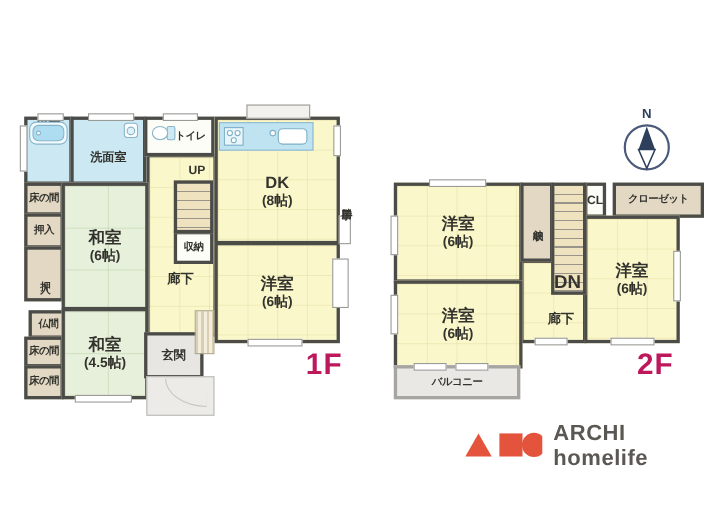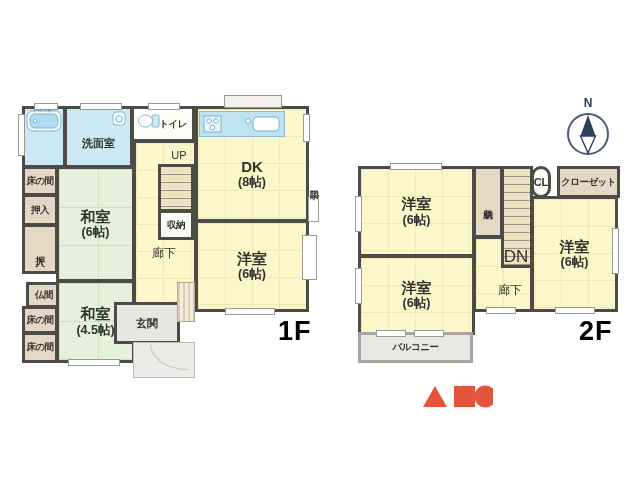--- a/index.html
+++ b/index.html
@@ -18,22 +18,22 @@
         background-size:39px 38px;}
   .blue{background-color:#cbe8f3;}
   .tan{background-color:#e2d8c3;}
   .white-room{background-color:#fdfdf8;}
   .gray-room{background-color:#e7e6e2;}
   .lbl-lg{font-size:15px;font-weight:700;}
   .lbl-md{font-size:12.5px;font-weight:700;}
   .lbl-sm{font-size:11px;font-weight:700;white-space:nowrap;}
   .lbl-xs{font-size:9.5px;font-weight:700;white-space:nowrap;letter-spacing:-0.5px;}
   .vert{writing-mode:vertical-rl;text-orientation:upright;letter-spacing:1px;white-space:normal;}
-  .tag{position:absolute;font-weight:400;color:#33332e;z-index:6;text-align:center;}
-  .flabel{position:absolute;font-size:27px;font-weight:600;color:#000000;z-index:6;letter-spacing:1px;}
+  .tag{position:absolute;font-weight:700;color:#33332e;z-index:6;text-align:center;}
+  .flabel{position:absolute;font-size:27px;font-weight:600;color:#be185d;z-index:6;letter-spacing:1px;}
   .win{position:absolute;background:#ffffff;border:1px solid #9a9a96;box-sizing:border-box;z-index:4;}
   .stairs{position:absolute;box-sizing:border-box;border:3px solid #4b4b47;background:#efe3bf;
         background-image:repeating-linear-gradient(to bottom,transparent 0 7px,#98948a 7px 8px);z-index:3;}
   .counter{position:absolute;background:#bfe3f0;border:1px solid #8fb8cc;box-sizing:border-box;z-index:2;
         display:flex;align-items:center;justify-content:space-between;padding:0 3px;}
   .porch{position:absolute;background:#ecebe7;border:1px solid #bab9b5;box-sizing:border-box;z-index:1;}
   .balcony{position:absolute;box-sizing:border-box;background:#e9e8e4;border:3px solid #a6a5a1;
         display:flex;align-items:center;justify-content:center;z-index:1;}
   .cab{position:absolute;box-sizing:border-box;border:1px solid #b0a890;z-index:5;
         background:repeating-linear-gradient(90deg,#d9cdb2 0 2px,#f3eddd 2px 5px);}
@@ -140,21 +140,21 @@
     <div class="room yellow" style="left:195px;top:220px;width:114px;height:92px;">
       <span class="lbl-lg">洋室</span>
       <span class="lbl-md">(6帖)</span>
     </div>
 
     <div class="stairs" style="left:158px;top:164px;width:36px;height:48px;"></div>
     <div class="room white-room" style="left:158px;top:210px;width:36px;height:30px;">
       <span class="lbl-xs">収納</span>
     </div>
 
-    <div class="room gray-room" style="left:114px;top:302px;width:66px;height:42px;">
+    <div class="room gray-room" style="left:131px;top:302px;width:54px;height:42px;">
       <span class="lbl-sm">玄関</span>
     </div>
     <div class="cab" style="left:177px;top:282px;width:18px;height:40px;"></div>
 
     <div class="win" style="left:34px;top:103px;width:24px;height:7px;"></div>
     <div class="win" style="left:80px;top:103px;width:42px;height:7px;"></div>
     <div class="win" style="left:148px;top:103px;width:32px;height:7px;"></div>
     <div class="win" style="left:18px;top:114px;width:7px;height:42px;"></div>
     <div class="win" style="left:224px;top:95px;width:58px;height:13px;background:#f2f1ee;"></div>
     <div class="win" style="left:303px;top:114px;width:7px;height:28px;"></div>
@@ -185,24 +185,24 @@
       <span class="lbl-lg">洋室</span>
       <span class="lbl-md">(6帖)</span>
     </div>
 
     <div class="room tan" style="left:473px;top:166px;width:30px;height:72px;">
       <span class="lbl-xs vert">収納</span>
     </div>
 
     <div class="stairs" style="left:501px;top:166px;width:32px;height:102px;"></div>
 
-    <div class="room white-room" style="left:531px;top:166px;width:20px;height:32px;border-radius:10px;">
+    <div class="room white-room" style="left:531px;top:166px;width:20px;height:32px;">
       <span class="lbl-sm">CL</span>
     </div>
-    <div class="room tan" style="left:557px;top:166px;width:63px;height:32px;">
+    <div class="room tan" style="left:557px;top:166px;width:83px;height:32px;">
       <span class="lbl-xs">クローゼット</span>
     </div>
 
     <div class="room yellow" style="left:531px;top:196px;width:87px;height:116px;">
       <span class="lbl-lg">洋室</span>
       <span class="lbl-md">(6帖)</span>
     </div>
 
     <div class="win" style="left:390px;top:163px;width:52px;height:7px;"></div>
     <div class="win" style="left:355px;top:196px;width:7px;height:36px;"></div>
@@ -230,15 +230,16 @@
   </div>
 
   <div class="logo" style="left:423px;top:383px;">
     <span>
       <svg width="70" height="26" viewBox="0 0 70 26">
           <polygon points="12,3 24,24 0,24" fill="#e4543c"></polygon>
           <rect x="31" y="3" width="21" height="21" fill="#e4543c"></rect>
           <circle cx="62.5" cy="13.5" r="11" fill="#e4543c"></circle>
         </svg>
     </span>
+    <span class="logo-text">ARCHI homelife</span>
   </div>
 
 </div>
 
 </body></html>

